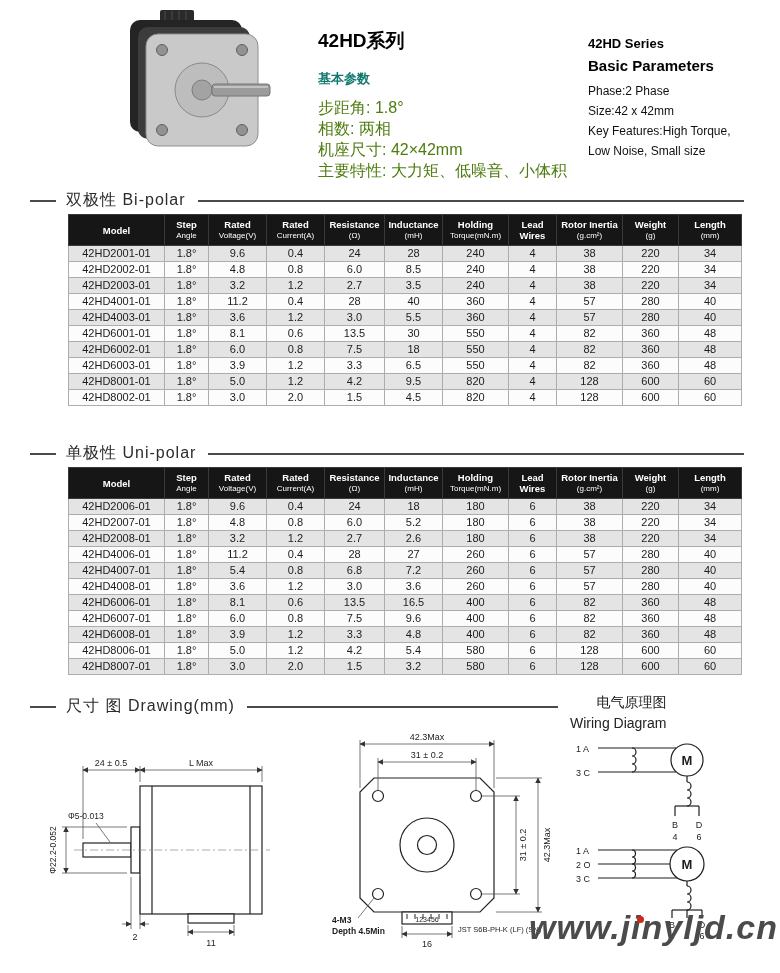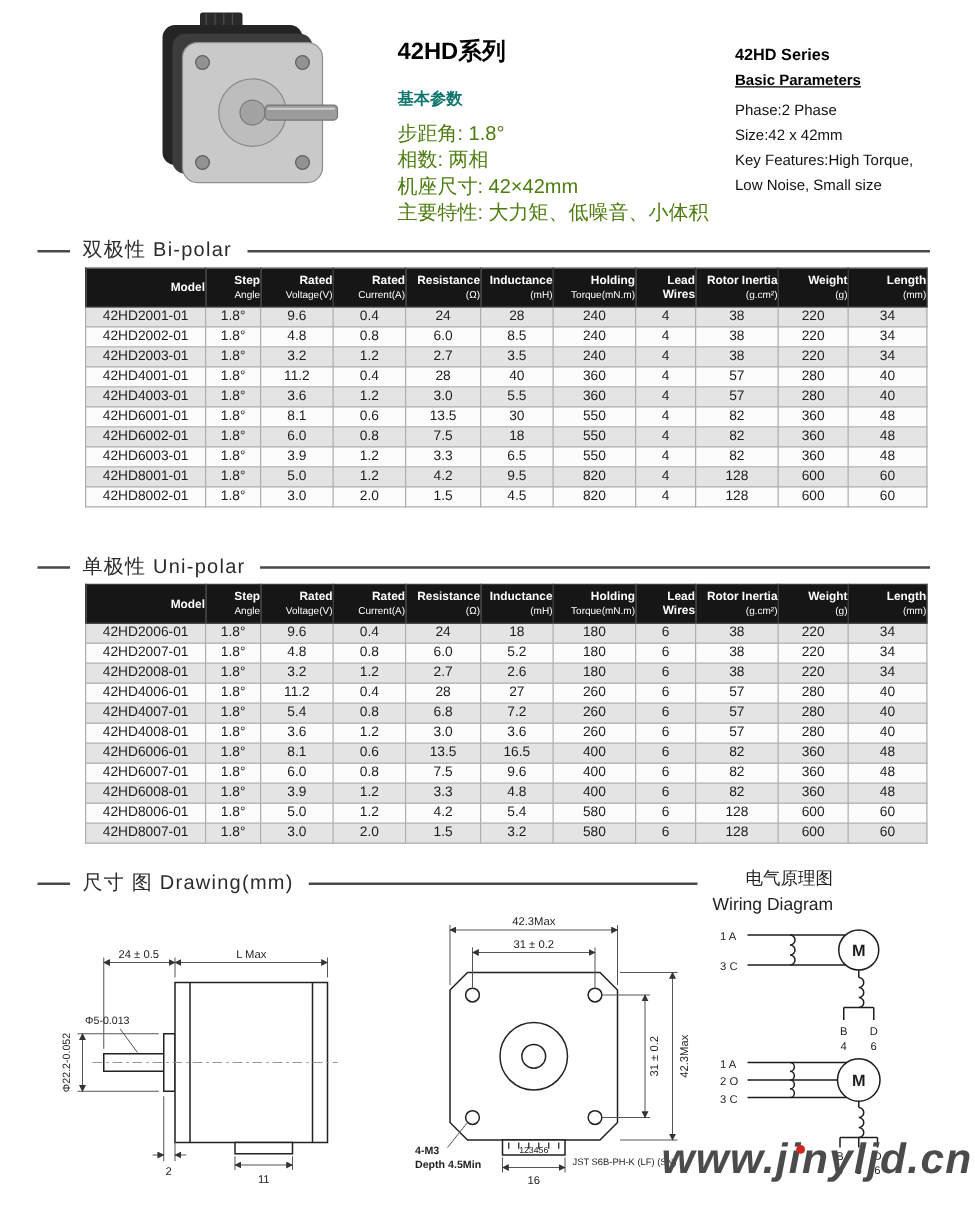--- a/index.html
+++ b/index.html
@@ -6,33 +6,33 @@
   html,body { background:#fff; }
   body { font-family:"Liberation Sans","DejaVu Sans",sans-serif; }
   .page { position:relative; width:780px; height:973px; background:#ffffff; overflow:hidden; }
   .abs { position:absolute; }
 
   
   .cn-block h1 { font-size:19px; font-weight:bold; color:#000; margin-bottom:16px; }
   .cn-block h2 { font-size:13px; font-weight:bold; color:#0f766e; margin-bottom:9px; }
   .cn-block .line { font-size:16px; color:#4d7c0f; line-height:21px; }
   .en-block .t { font-size:13px; font-weight:bold; color:#000; margin-bottom:6px; }
-  .en-block .s { font-size:12px; font-weight:bold; color:#000; margin-bottom:7px;text-decoration:underline; }
+  .en-block .s { font-size:15px; font-weight:bold; color:#000; margin-bottom:7px; }
   .en-block .line { font-size:12px; color:#111; line-height:20px; }
 
   
   .sec { position:absolute; display:flex; align-items:center; }
   .sec .dash { width:26px; height:2px; background:#4a4a4a; margin-right:10px; flex:0 0 auto; }
   .sec .t { font-size:16px; color:#2b2b2b; white-space:nowrap; margin-right:12px; letter-spacing:1px; }
   .sec .rule { height:2px; background:#4a4a4a; flex:1; }
 
   
   .tablewrap { position:absolute; left:68px; width:674px; }
   .spec-table { border-collapse:collapse; table-layout:fixed; width:100%; }
-  .spec-table th { background:#161616; color:#fff; font-weight:bold; font-size:9.5px; line-height:11px; padding:4px 0; border:1px solid #3a3a3a; text-align:right; vertical-align:middle; }
+  .spec-table th { background:#161616; color:#fff; font-weight:bold; font-size:9.5px; line-height:11px; padding:4px 0; border:1px solid #3a3a3a; text-align:center; vertical-align:middle; }
   .spec-table th .sub { font-size:8px; font-weight:normal; }
   .spec-table td { font-size:11px; line-height:13px; text-align:center; padding:1px 2px; border:1px solid #adadad; color:#1c1c1c; }
   .spec-table tbody tr:nth-child(odd)  { background:#e4e4e4; }
   .spec-table tbody tr:nth-child(even) { background:#fcfcfc; }
   .spec-table th:nth-child(1){width:96px}
   .spec-table th:nth-child(2){width:44px}
   .spec-table th:nth-child(3){width:58px}
   .spec-table th:nth-child(4){width:58px}
   .spec-table th:nth-child(5){width:60px}
   .spec-table th:nth-child(6){width:58px}

